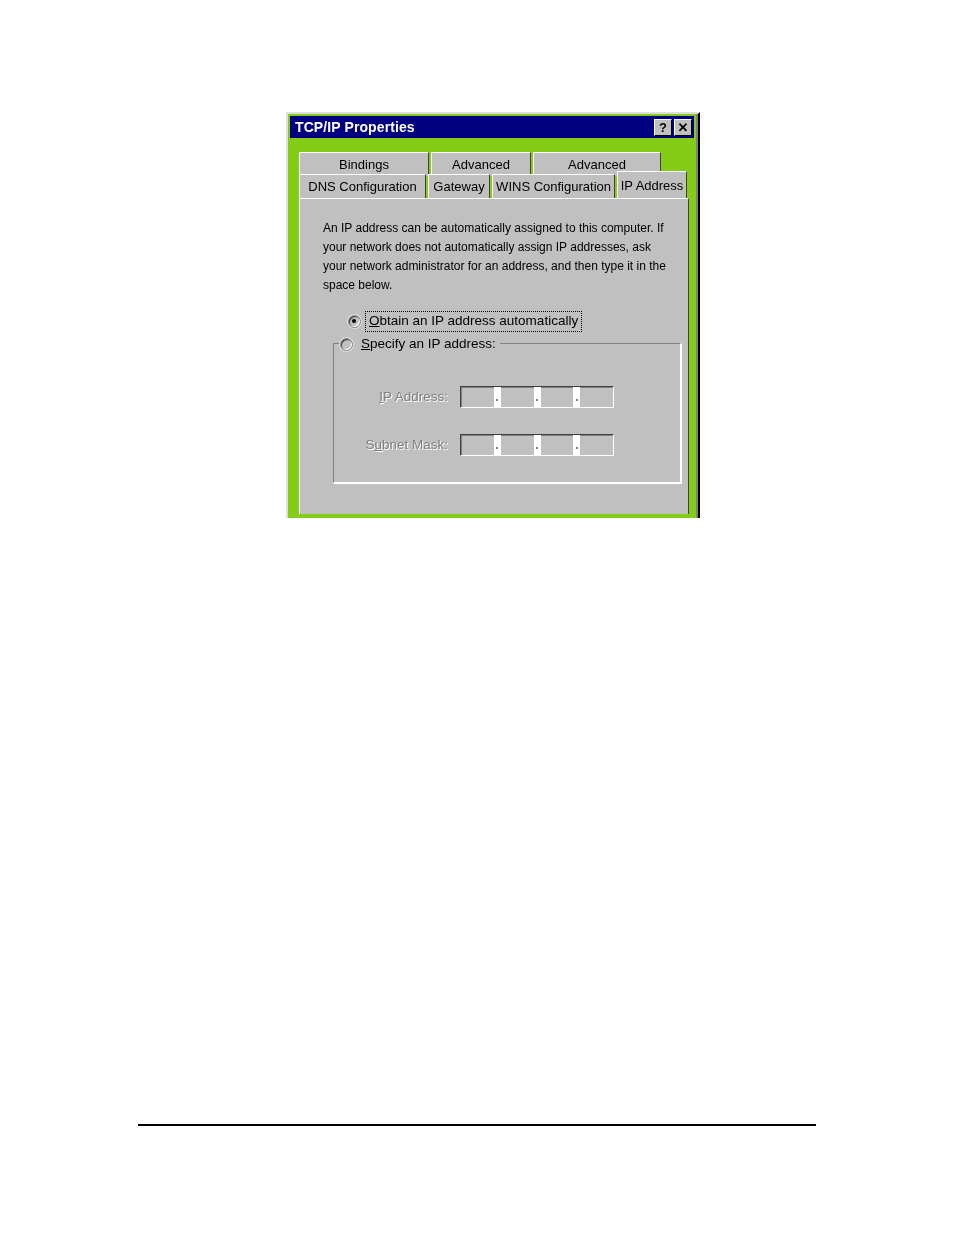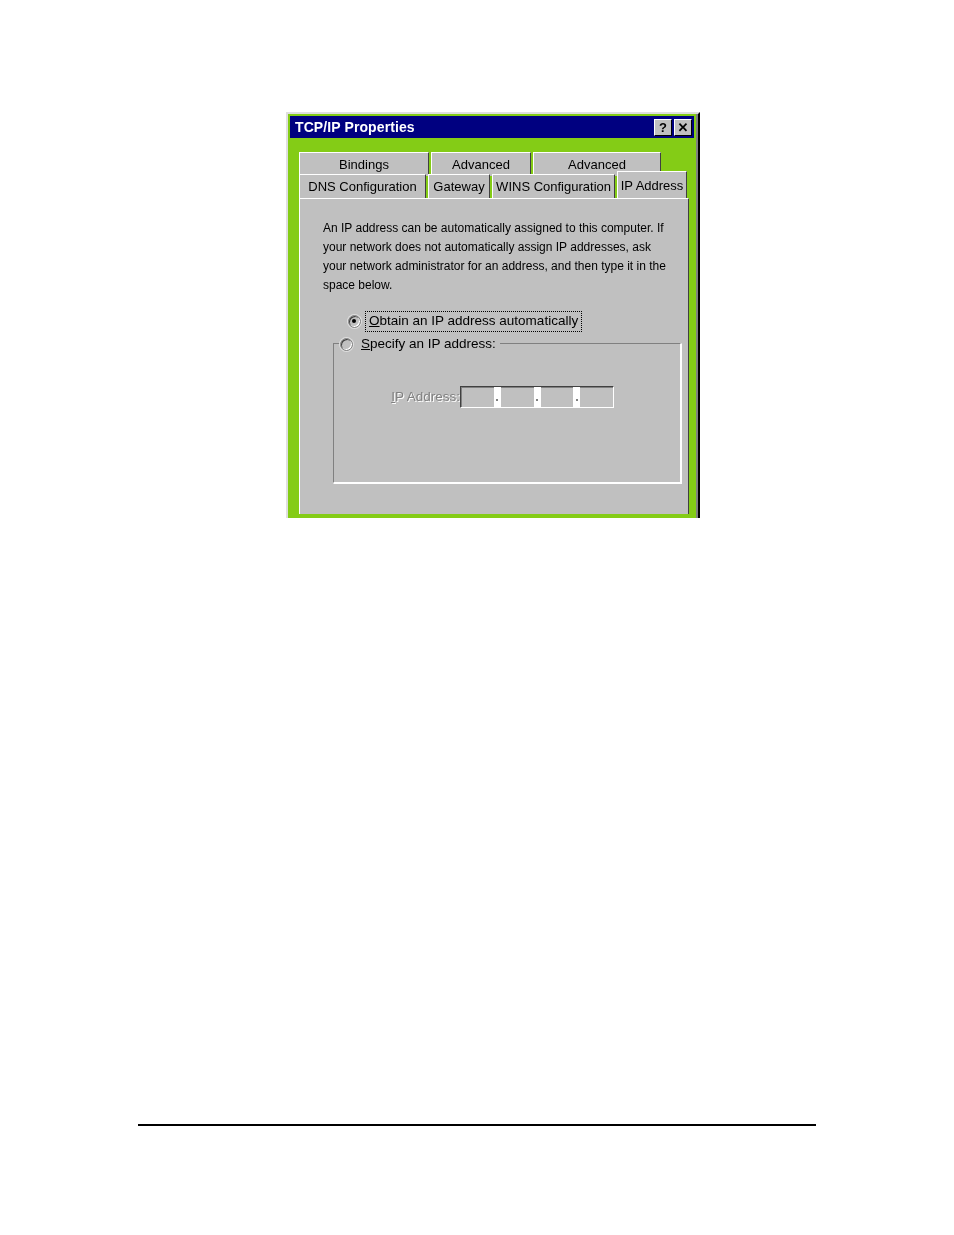--- a/index.html
+++ b/index.html
@@ -250,20 +250,21 @@
   #row-mask { left: 52px; top: 235px; }
 
   .field-label {
     width: 108px;
     text-align: right;
     font-size: 13.5px;
     color: #808080;
     text-shadow: 1px 1px 0 #ffffff;
     line-height: 1.1;
     white-space: nowrap;
+    padding-right: 12px;
     box-sizing: border-box;
   }
   .field-label .accel { text-decoration: underline; }
 
   .ipbox {
     width: 154px;
     height: 22px;
     background: #c0c0c0;
     border-top: 1.5px solid #404040;
     border-left: 1.5px solid #404040;
@@ -357,16 +358,34 @@
               <span></span>
             </div>
           <div class="octet"></div>
           <div class="ipsep">
               <span></span>
             </div>
           <div class="octet"></div>
         </div>
       </div>
 
+      <div class="field-row" id="row-mask">
+        <div class="field-label"><span>S</span><span class="accel">u</span><span>bnet Mask:</span></div>
+        <div class="ipbox">
+          <div class="octet"></div>
+          <div class="ipsep">
+              <span></span>
+            </div>
+          <div class="octet"></div>
+          <div class="ipsep">
+              <span></span>
+            </div>
+          <div class="octet"></div>
+          <div class="ipsep">
+              <span></span>
+            </div>
+          <div class="octet"></div>
+        </div>
+      </div>
 
     </div>
   </div>
 </div>
 
 </body></html>

